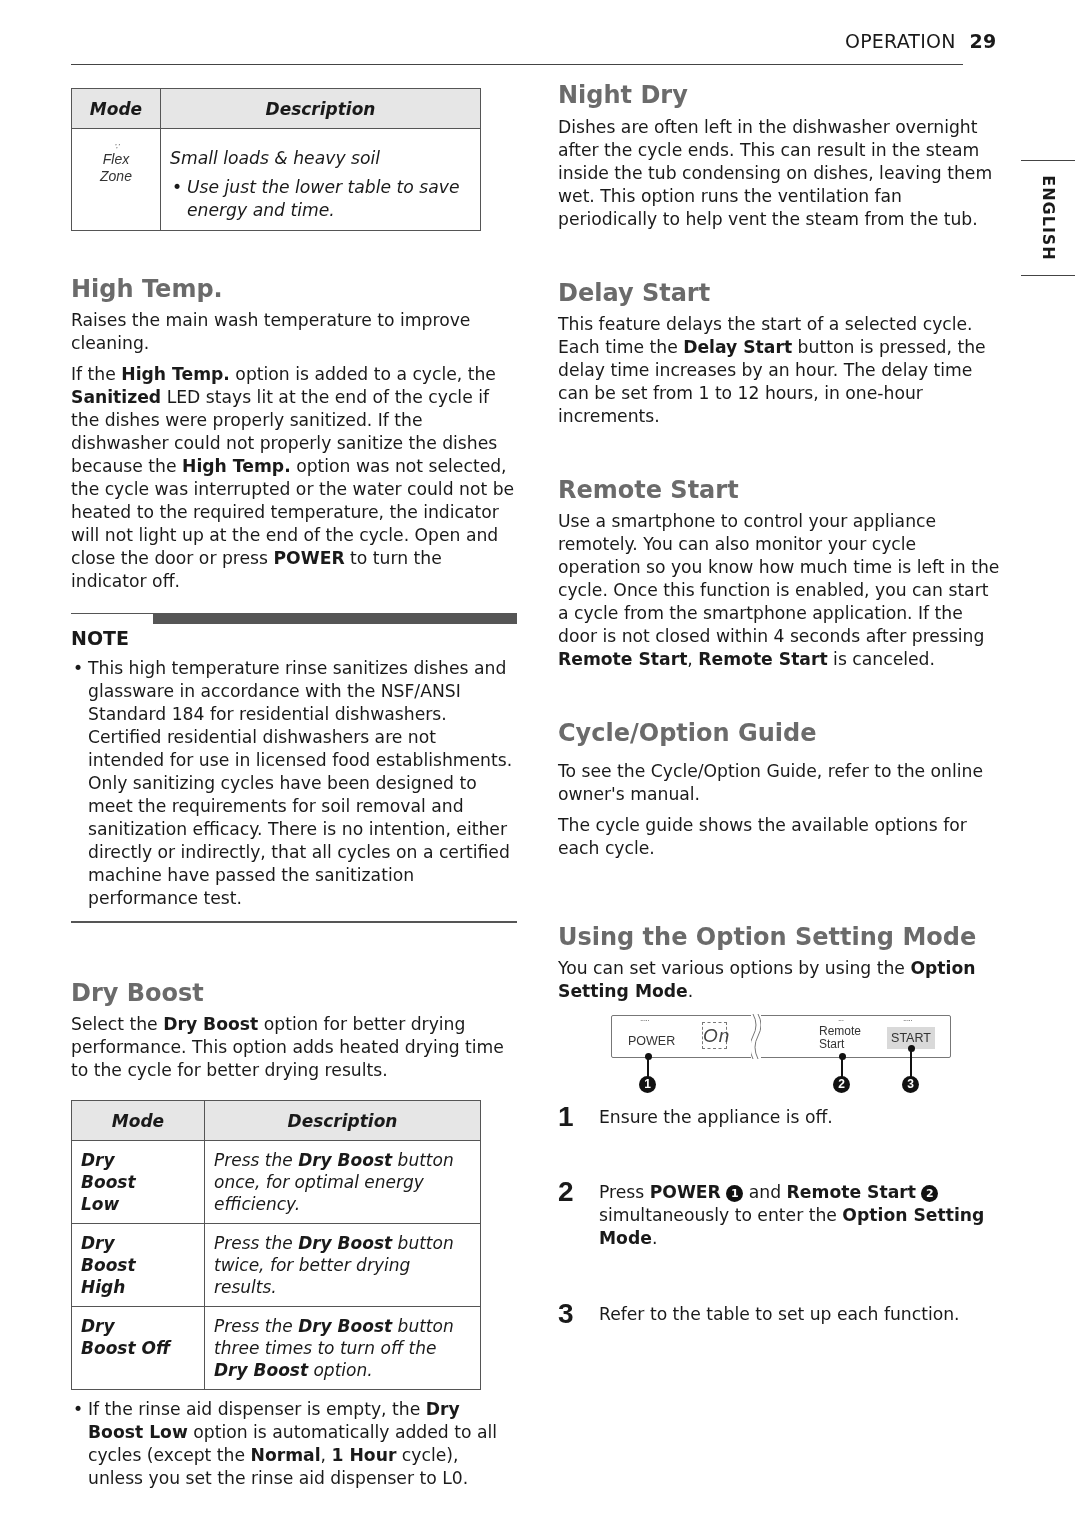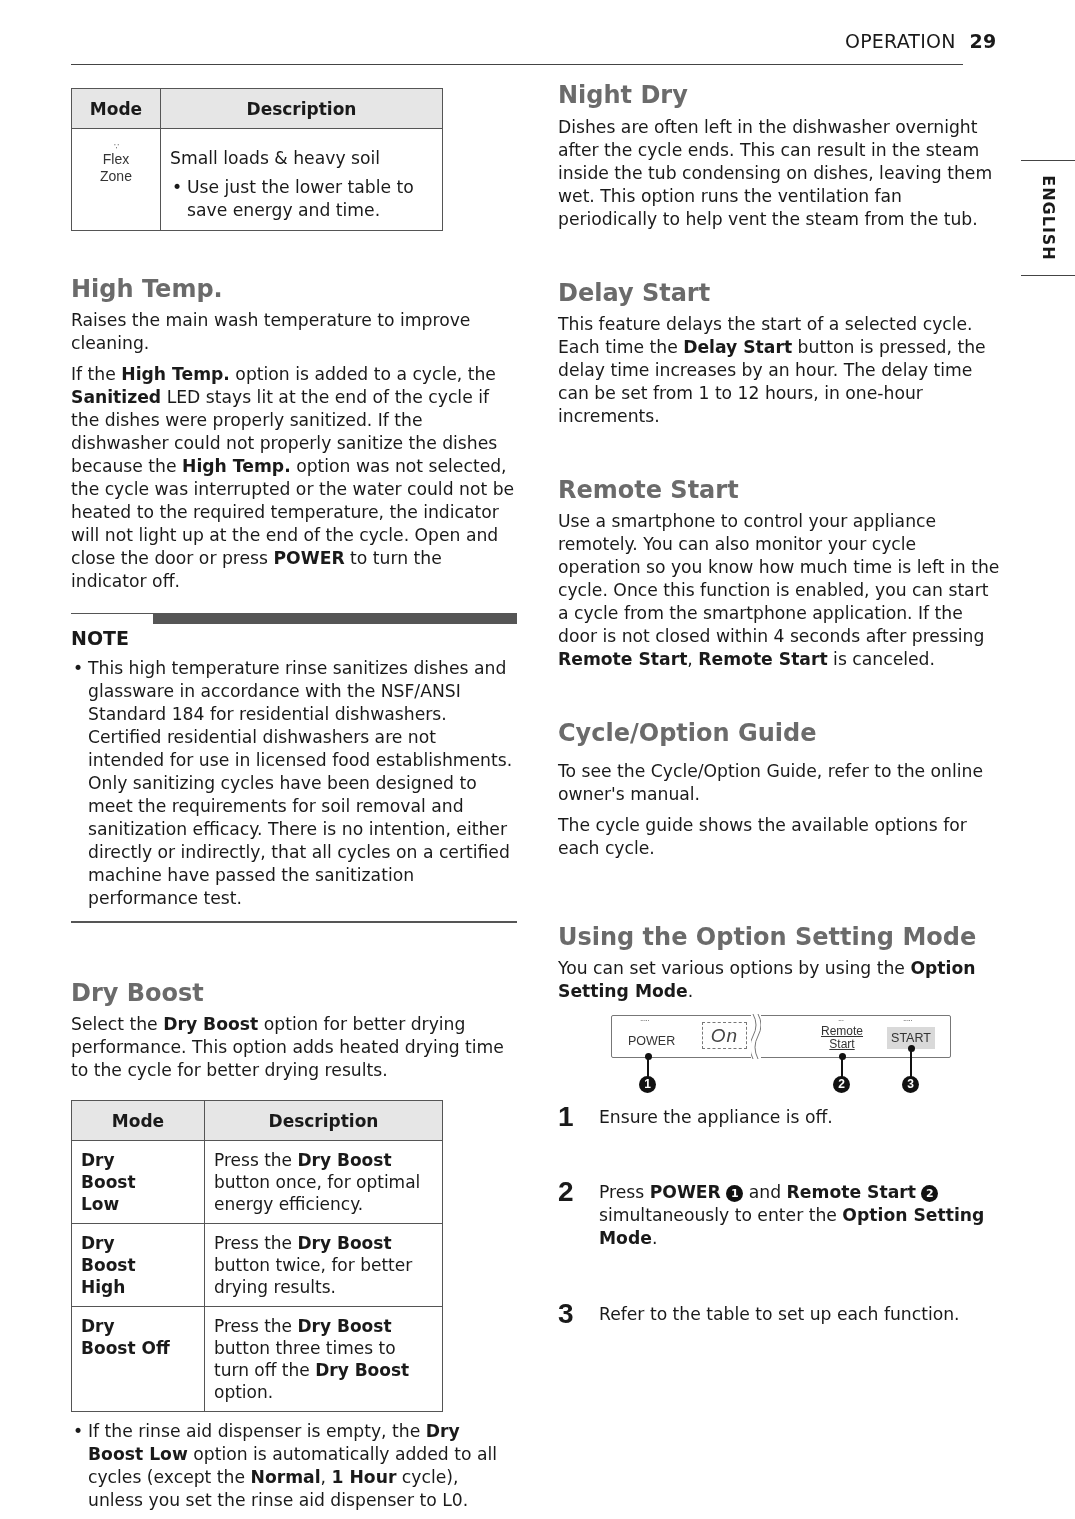--- a/index.html
+++ b/index.html
@@ -15,43 +15,43 @@
   .side-tab span { position: absolute; left: 50%; top: 50%; transform: translate(-50%,-50%) rotate(90deg); font-weight: bold; font-size: 16px; letter-spacing: 1px; white-space: nowrap; }
 
   .col { position: absolute; width: 446px; font-size: 17.2px; line-height: 23px; }
   .col-left { left: 71px; top: 88px; }
   .col-right { left: 558px; top: 80px; width: 445px; }
 
   h2 { color: #6b6b6b; font-size: 24px; font-weight: bold; line-height: 30px; }
   p { margin-bottom: 8px; }
   b { font-weight: bold; }
 
-  table.doc { width: 372px; border-collapse: collapse; font-size: 17px; line-height: 22px; }
+  table.doc { width: 410px; border-collapse: collapse; font-size: 17px; line-height: 22px; font-style: italic; }
   table.doc th { background: #e6e6e6; font-weight: bold; border: 1px solid #555; height: 40px; text-align: center; }
   table.doc td { border: 1px solid #555; padding: 8px 9px; vertical-align: top; }
 
   ul.bul { list-style: none; }
   ul.bul li { position: relative; padding-left: 17px; }
   ul.bul li::before { content: "•"; position: absolute; left: 2px; top: 0; }
 
   .note-top { position: relative; height: 12px; }
   .note-top .thin { position: absolute; left: 0; top: 0; width: 82px; height: 1px; background: #555; }
   .note-top .thick { position: absolute; left: 82px; top: 0; right: 0; height: 11px; background: #555; }
   .note-title { font-weight: bold; font-size: 19px; line-height: 26px; margin-bottom: 6px; }
   .note-bottom { height: 2px; background: #555; margin-top: 11px; }
 
   .flexzone { text-align: center; font-family: "Liberation Sans Narrow", "Liberation Sans", sans-serif; font-size: 14px; line-height: 17px; color: #333; padding-top: 14px !important; }
   .flexzone .dots { font-size: 8px; line-height: 8px; letter-spacing: -1px; }
 
   .panel { position: relative; width: 340px; height: 76px; margin-left: 53px; margin-top: 12px; font-family: "Liberation Sans", sans-serif; }
   .panel .box { position: absolute; left: 0; top: 0; width: 340px; height: 43px; border: 1px solid #777; border-radius: 2px; }
   .panel .power { position: absolute; left: 17px; top: 15px; font-size: 12.5px; color: #333; }
-  .panel .disp { position: absolute; left: 91px; top: 7px; width: 45px; height: 27px; border: 1px dashed #777; font-size: 19px; font-style: italic; text-align: center; line-height: 25px; color: #444; letter-spacing: 1px; }
+  .panel .disp { position: absolute; left: 91px; top: 7px; width: 25px; height: 27px; border: 1px dashed #777; font-size: 19px; font-style: italic; text-align: center; line-height: 25px; color: #444; letter-spacing: 1px; }
   .panel .wave { position: absolute; left: 140px; top: -1px; width: 10px; height: 45px; background: #fff; }
-  .panel .remote { position: absolute; left: 208px; top: 10px; width: 46px; font-size: 12px; line-height: 13px; text-align: center; color: #333; text-decoration: underline; }
+  .panel .remote { position: absolute; left: 208px; top: 10px; width: 46px; font-size: 12px; line-height: 13px; text-align: left; color: #333; }
   .panel .start { position: absolute; left: 276px; top: 12px; width: 48px; height: 22px; background: #d9d9d9; font-size: 12.5px; line-height: 22px; text-align: center; color: #333; }
   .panel .tick { position: absolute; top: 4px; font-size: 7px; line-height: 4px; color: #555; letter-spacing: -0.5px; }
   .panel .stem { position: absolute; width: 2px; background: #111; }
   .panel .pin { position: absolute; width: 7px; height: 7px; background: #111; border-radius: 50%; }
   .panel .callout { position: absolute; width: 17px; height: 17px; background: #111; border-radius: 50%; color: #fff; font-size: 12px; font-weight: bold; line-height: 17px; text-align: center; }
 
   .step { position: relative; padding-left: 41px; }
   .step .num { position: absolute; left: 0; top: -4px; font-family: "Liberation Sans", sans-serif; font-weight: bold; font-size: 28px; line-height: 30px; }
   .circ { display: inline-block; width: 17px; height: 17px; background: #111; border-radius: 50%; color: #fff; font-size: 11px; font-weight: bold; line-height: 17px; text-align: center; vertical-align: 1px; }
 </style>

